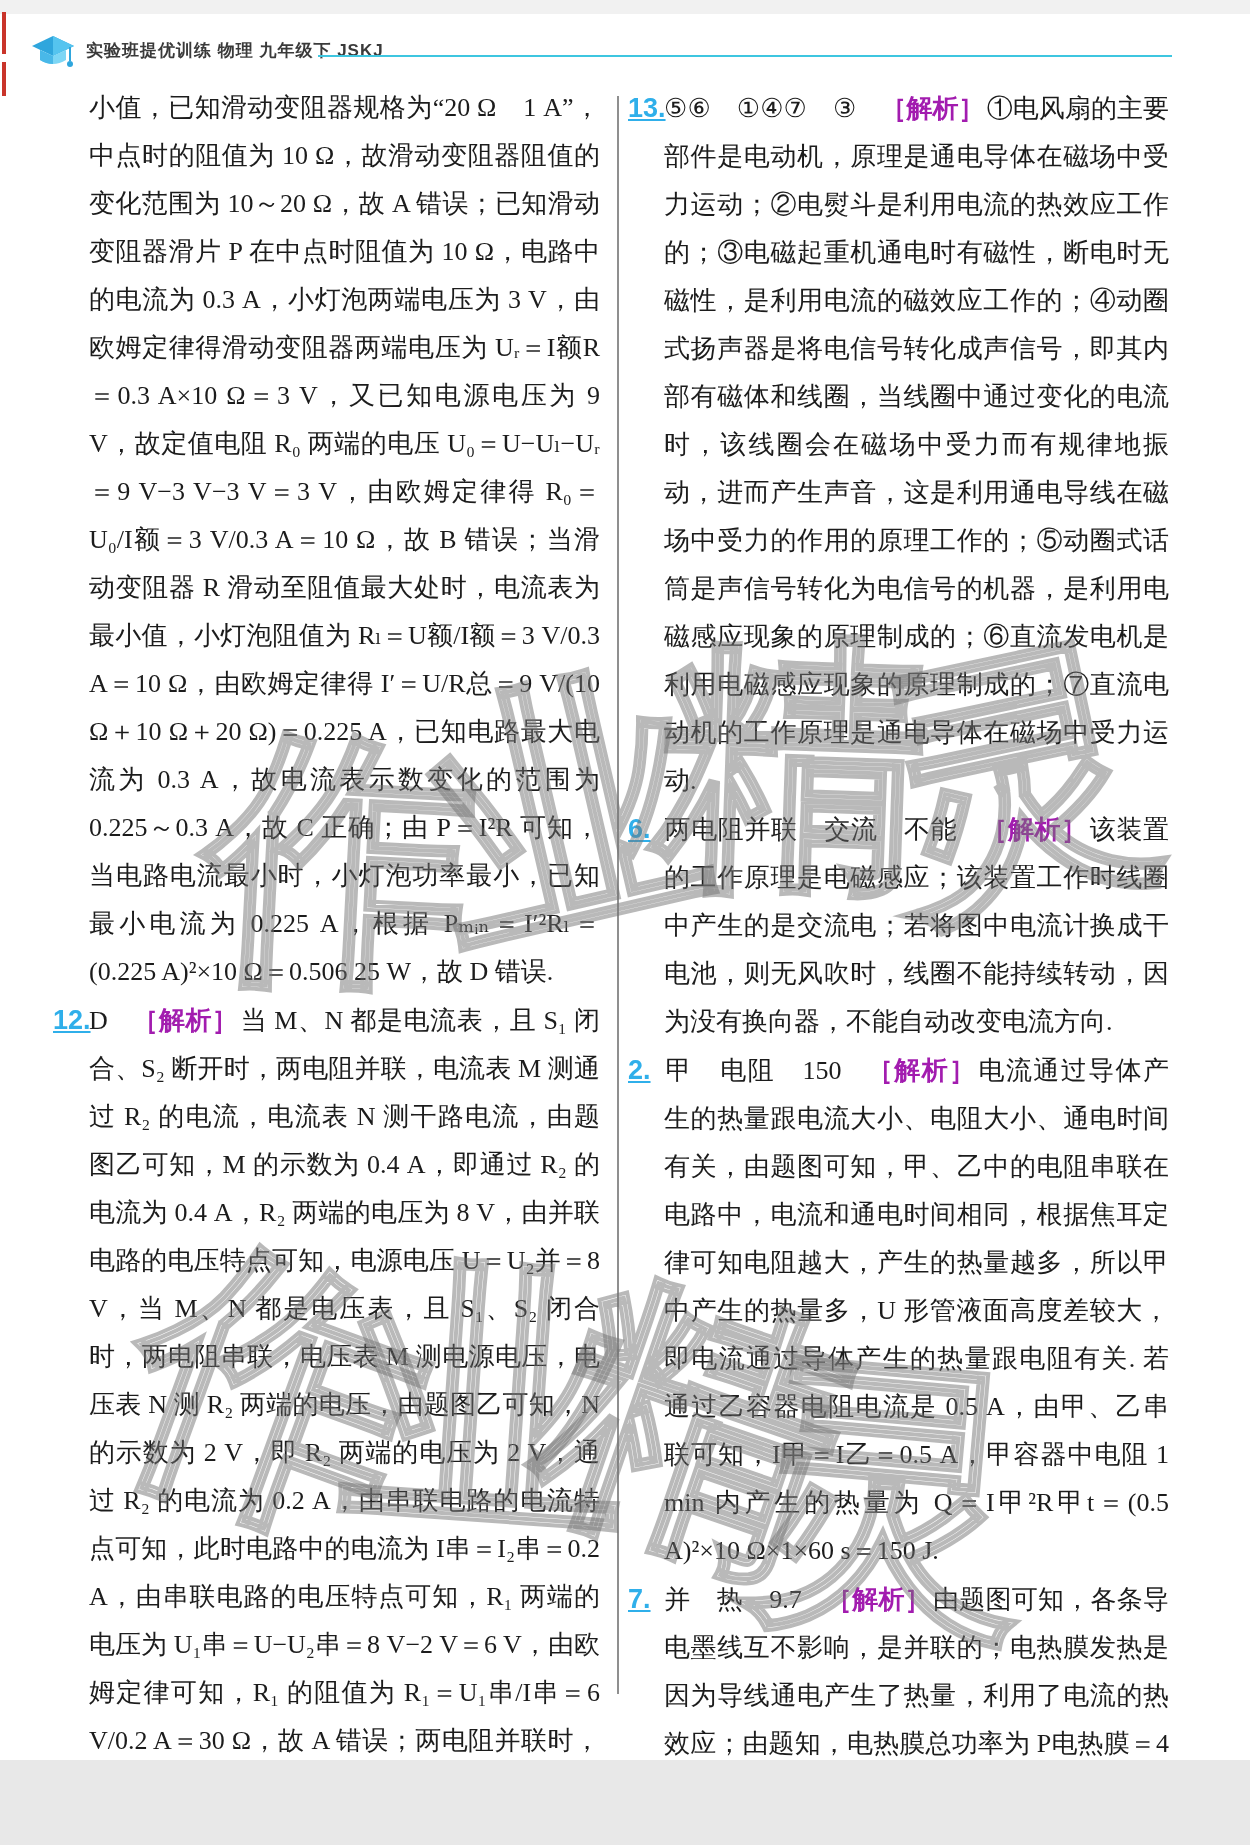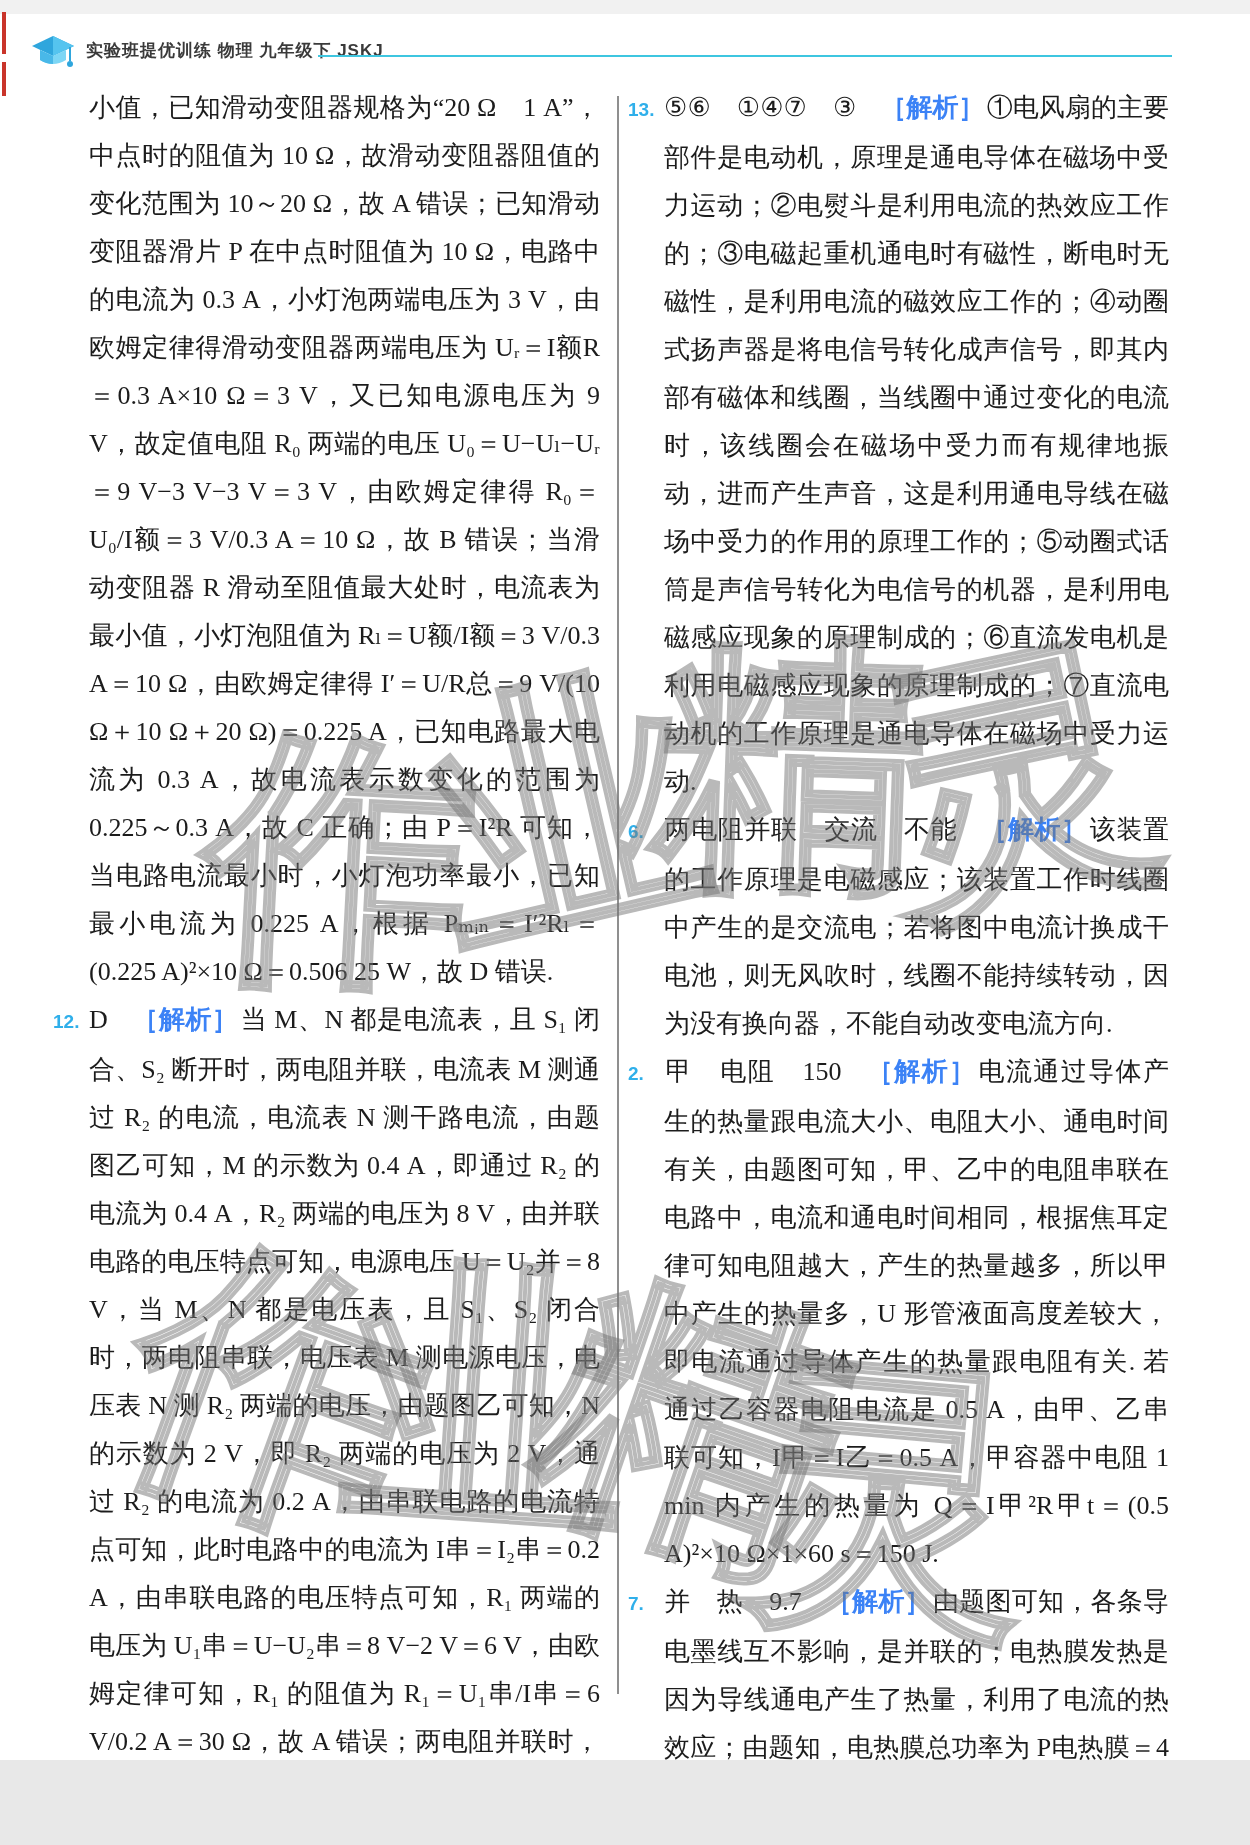--- a/index.html
+++ b/index.html
@@ -19,23 +19,23 @@
   
   .col{position:absolute;top:84px;font-size:26px;line-height:48px;text-align:justify;}
   .col-left{left:53px;width:547px;}
   .col-right{left:628px;width:541px;}
   .col p{margin:0;padding-left:36px;}
   p.item{text-indent:-36px;}
   p.item > span{text-indent:0;}
   .divider{position:absolute;left:617px;top:96px;width:1.6px;height:1598px;background:#8f8f8f;}
 
   .num{display:inline-block;width:36px;color:#2fafea;font-family:"Liberation Sans","DejaVu Sans",sans-serif;
-       font-weight:bold;font-size:19px;}
+       font-weight:bold;font-size:27px;text-decoration:underline;}
   .ans{margin-right:24px;}
-  .jiexi{color:#3b82f6;font-weight:bold;margin-right:2px;}
+  .jiexi{color:#a21caf;font-weight:bold;margin-right:2px;}
 
   
   .wm{position:absolute;z-index:5;font-family:"DejaVu Sans",sans-serif;font-weight:bold;
       color:transparent;-webkit-text-stroke:4px rgba(115,115,115,0.5);pointer-events:none;white-space:nowrap;}
   .wm1{left:205px;top:615px;font-size:270px;letter-spacing:-45px;transform:rotate(-6deg);}
   .wm2{left:140px;top:1220px;font-size:285px;letter-spacing:-80px;transform:rotate(11deg);}
   .wm span{display:inline-block;}
   .wm span:nth-child(1){transform:rotate(9deg) translateY(30px);}
   .wm span:nth-child(2){transform:rotate(-7deg) translateY(10px);}
   .wm span:nth-child(3){transform:rotate(8deg) translateY(-18px);}

